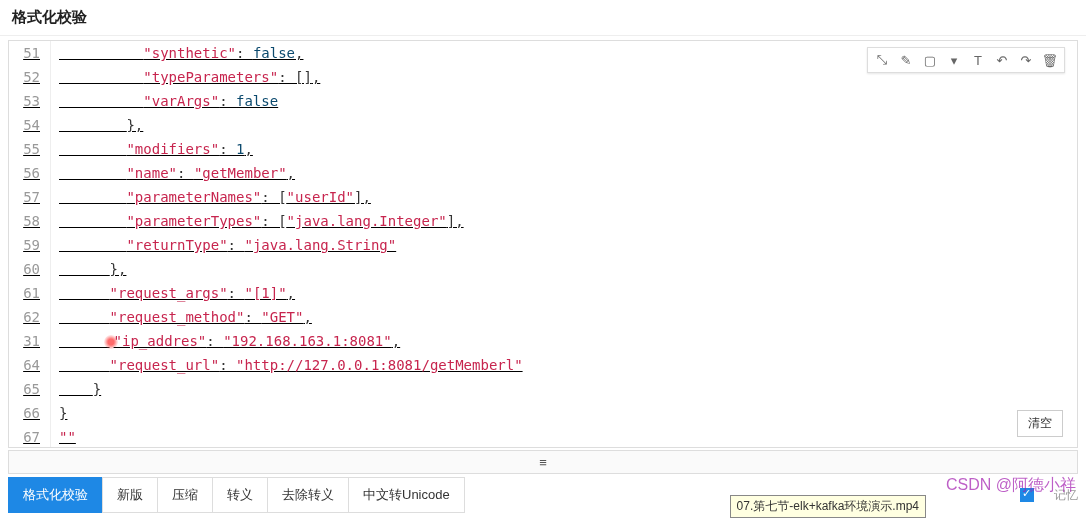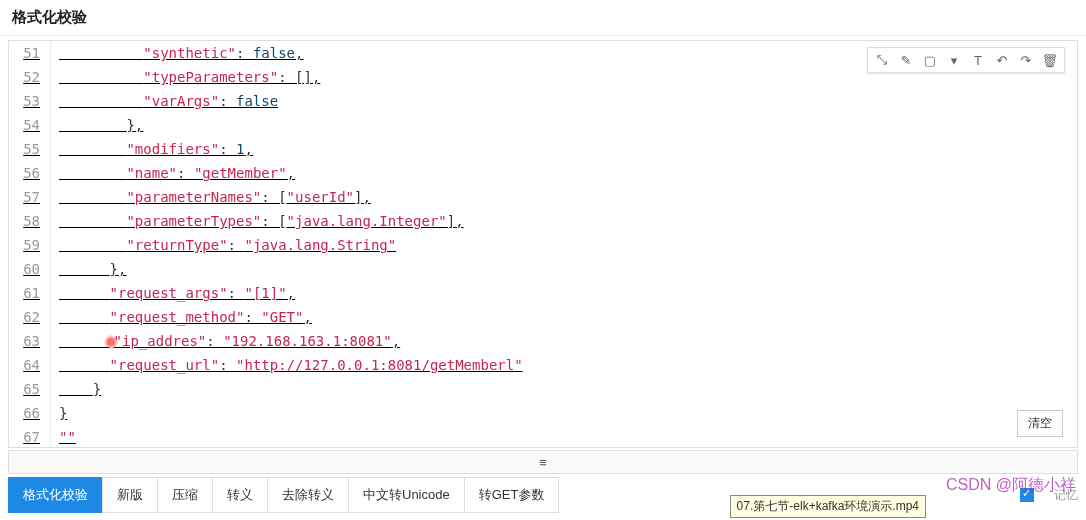--- a/index.html
+++ b/index.html
@@ -50,41 +50,40 @@
         <div>53</div>
         <div>54</div>
         <div>55</div>
         <div>56</div>
         <div>57</div>
         <div>58</div>
         <div>59</div>
         <div>60</div>
         <div>61</div>
         <div>62</div>
-        <div>63</div>
+        <div>31</div>
         <div>64</div>
         <div>65</div>
         <div>66</div>
         <div>67</div>
       </div>
     <div class="code" id="code"><div>          <span class="k">"synthetic"</span><span class="p">: </span><span class="v">false</span><span class="p">,</span></div><div>          <span class="k">"typeParameters"</span><span class="p">: []</span><span class="p">,</span></div><div>          <span class="k">"varArgs"</span><span class="p">: </span><span class="v">false</span></div><div>        <span class="p">},</span></div><div>        <span class="k">"modifiers"</span><span class="p">: </span><span class="v">1</span><span class="p">,</span></div><div>        <span class="k">"name"</span><span class="p">: </span><span class="s">"getMember"</span><span class="p">,</span></div><div>        <span class="k">"parameterNames"</span><span class="p">: [</span><span class="s">"userId"</span><span class="p">],</span></div><div>        <span class="k">"parameterTypes"</span><span class="p">: [</span><span class="s">"java.lang.Integer"</span><span class="p">],</span></div><div>        <span class="k">"returnType"</span><span class="p">: </span><span class="s">"java.lang.String"</span></div><div>      <span class="p">},</span></div><div>      <span class="k">"request_args"</span><span class="p">: </span><span class="s">"[1]"</span><span class="p">,</span></div><div>      <span class="k">"request_method"</span><span class="p">: </span><span class="s">"GET"</span><span class="p">,</span></div><div>      <span class="highlight-dot"></span><span class="k">"ip_addres"</span><span class="p">: </span><span class="s">"192.168.163.1:8081"</span><span class="p">,</span></div><div>      <span class="k">"request_url"</span><span class="p">: </span><span class="s">"http://127.0.0.1:8081/getMemberl"</span></div><div>    <span class="p">}</span></div><div><span class="p">}</span></div><div><span class="s">""</span></div></div>
   </div>
   <button class="clear-btn">清空</button>
 </div>
 
 <div class="divider-bar">≡</div>
 
 <div class="bottom-bar" id="btnbar">
   <button class="btn primary">格式化校验</button>
     <button class="btn">新版</button>
     <button class="btn">压缩</button>
     <button class="btn">转义</button>
     <button class="btn">去除转义</button>
     <button class="btn">中文转Unicode</button>
-    <button class="btn">转GET参数</button>
     <div class="extra-right">
     <span class="checkbox-fake"></span>
     <span>记忆</span>
   </div>
 </div>
 
 <div class="watermark">CSDN @阿德小祥</div>
 <div class="tooltip-box">07.第七节-elk+kafka环境演示.mp4</div>
 
 </body></html>

